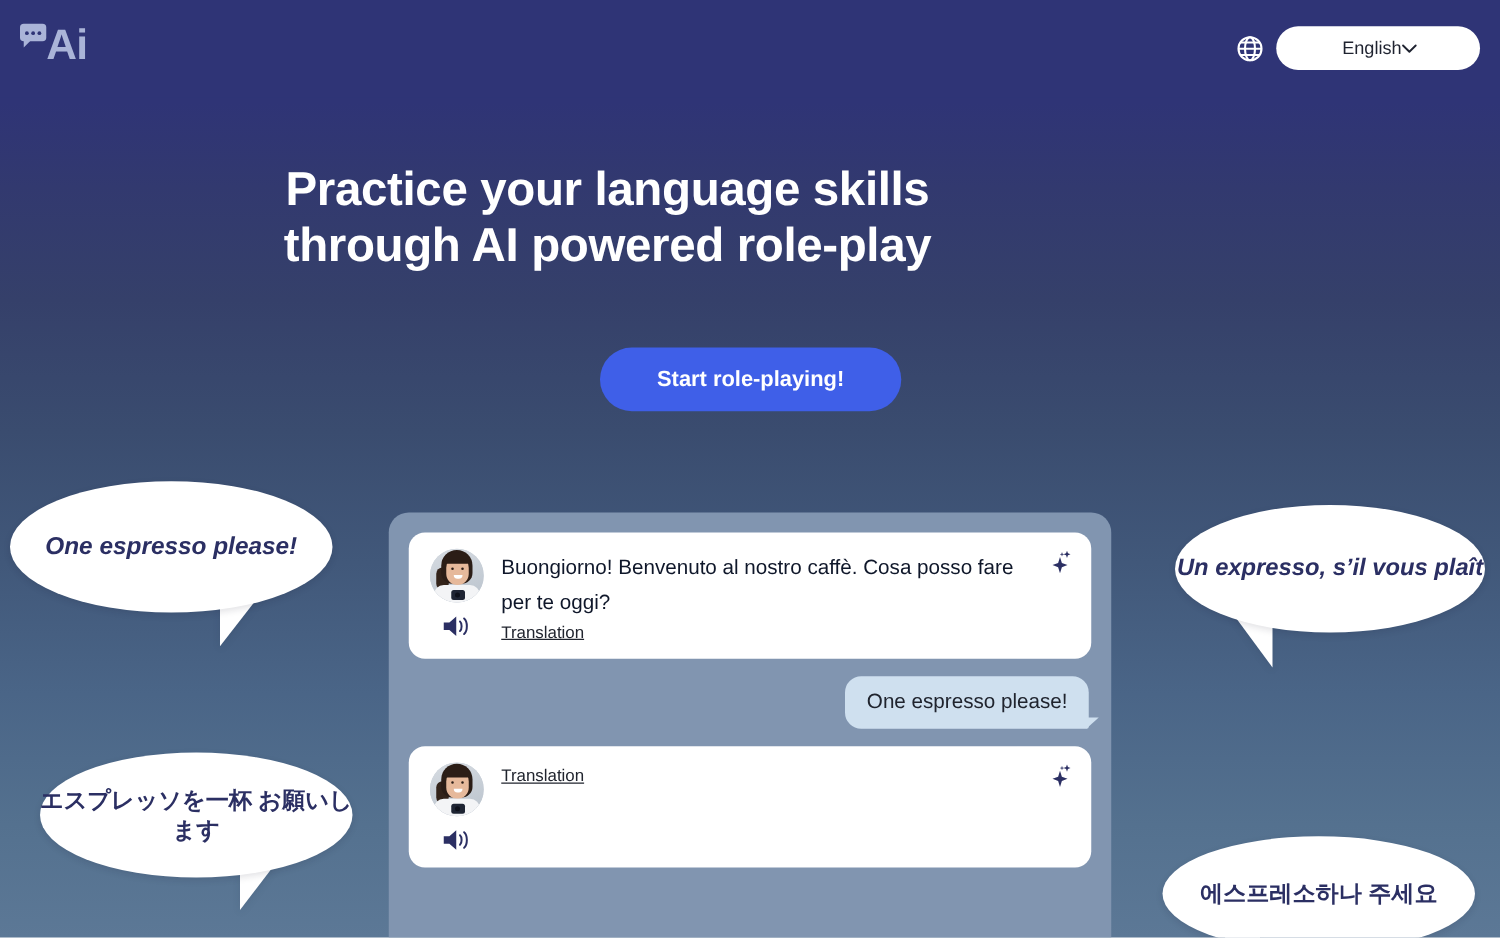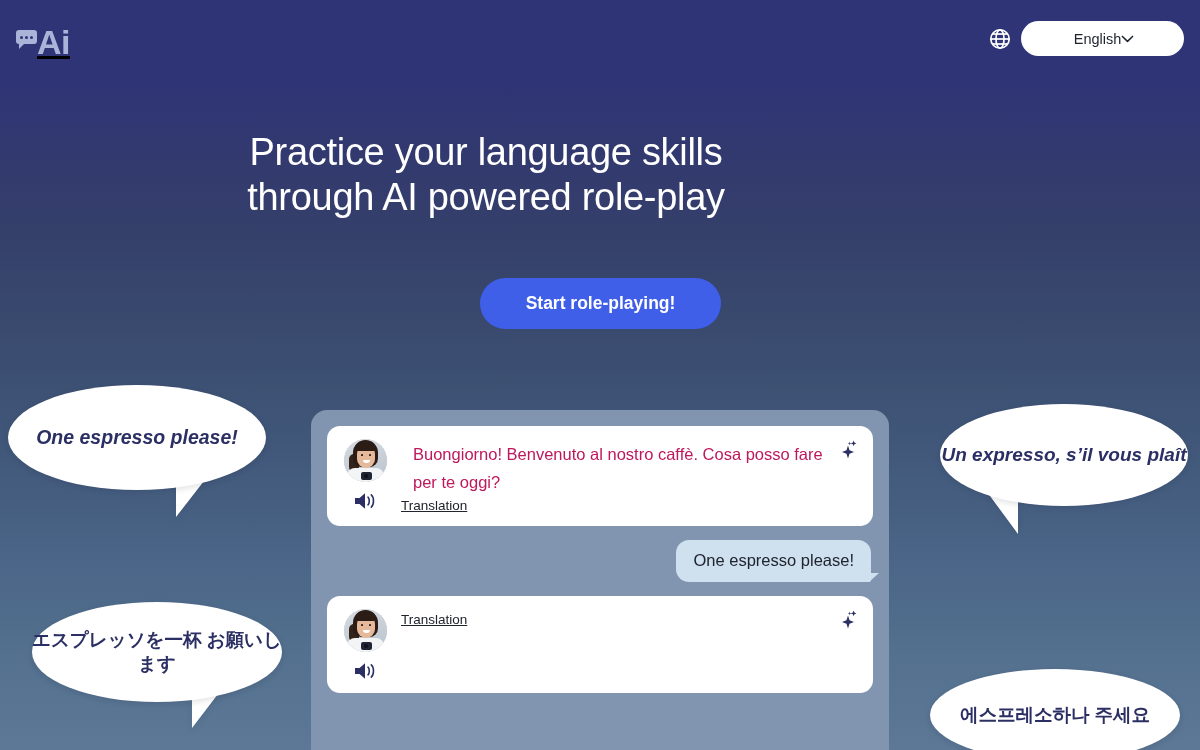--- a/index.html
+++ b/index.html
@@ -33,23 +33,22 @@
     height: 78px;
     background: #2f3476;
     z-index: 40;
   }
 
   .logo {
     position: absolute;
     left: 16px;
     top: 19px;
     display: flex;
-    align-items: flex-end;
+    align-items: flex-start;
     height: 40px;
-    text-decoration: underline;
   }
 
   .logo-bubble {
     width: 22px;
     height: 17px;
     position: relative;
     margin-right: -1px;
     margin-bottom: 12px;
   }
   .logo-bubble .bub {
@@ -124,21 +123,21 @@
 
   
   .hero-title {
     position: absolute;
     top: 130px;
     left: 0;
     width: 972px;
     text-align: center;
     color: #ffffff;
     font-size: 38px;
-    font-weight: normal;
+    font-weight: bold;
     line-height: 45px;
     letter-spacing: -0.3px;
     z-index: 5;
   }
 
   .cta {
     position: absolute;
     top: 278px;
     left: 480px;
     width: 241px;
@@ -213,22 +212,21 @@
 
   .msg-body {
     flex: 1;
     padding-left: 12px;
     padding-right: 18px;
     padding-top: 1px;
   }
   .msg-text {
     font-size: 16.5px;
     line-height: 28px;
-    color: #be185d;
-    margin-left: 12px;
+    color: #0f172a;
   }
   .translation-link {
     display: inline-block;
     margin-top: 2px;
     font-size: 13.5px;
     color: #20242e;
     text-decoration: underline;
     cursor: pointer;
   }
 

